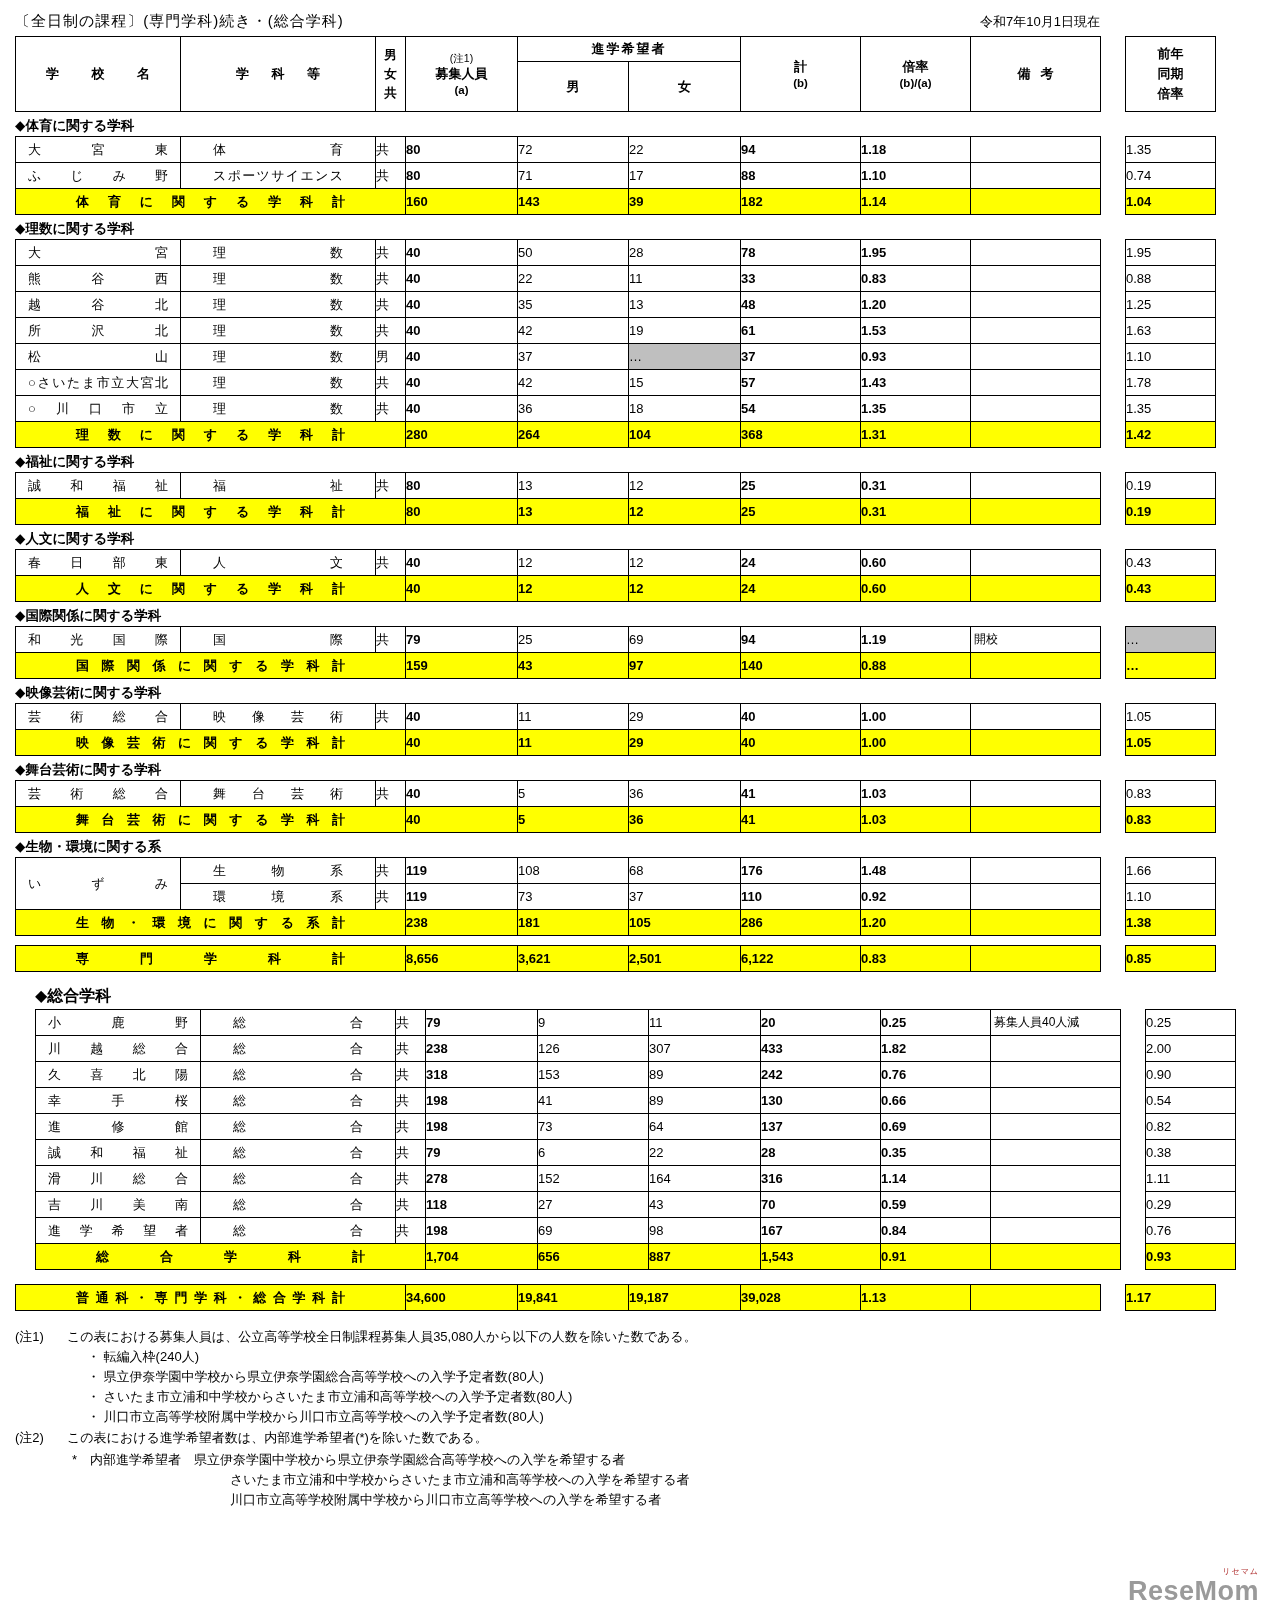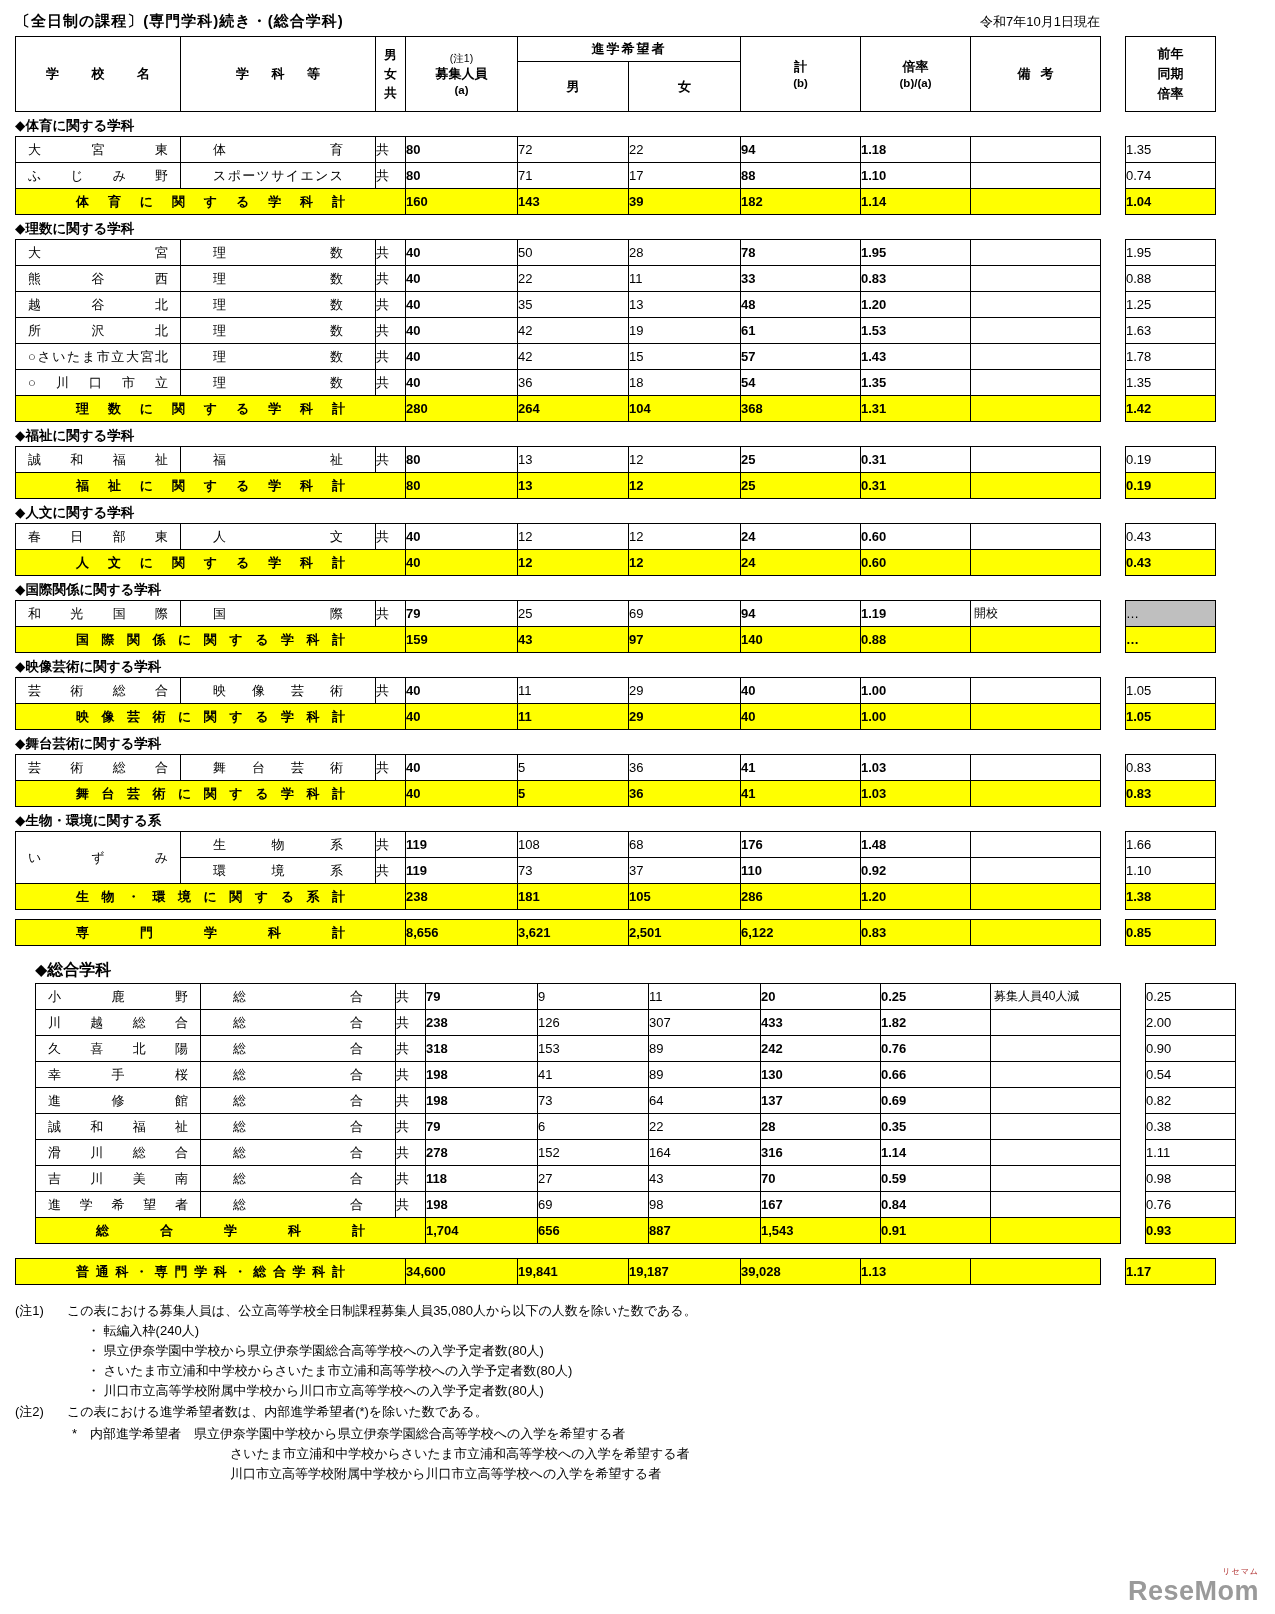--- a/index.html
+++ b/index.html
@@ -1,21 +1,21 @@
 <!DOCTYPE html>
 <html><head>
 <meta charset="utf-8">
 <style>
   * { margin:0; padding:0; box-sizing:border-box; }
   html,body { background:#fff; }
   body { width:1275px; font-family:"Liberation Sans","DejaVu Sans",sans-serif; color:#000; }
   .page { width:1275px; height:1614px; padding:12px 0 0 15px; position:relative; overflow:hidden; }
 
   .titlebar { width:1085px; display:flex; justify-content:space-between; align-items:flex-end; margin-bottom:5px; }
-  .doc-title { font-size:15px; font-weight:bold; letter-spacing:1px; }
+  .doc-title { font-size:15px; font-weight:normal; letter-spacing:1px; }
   .doc-date  { font-size:13px; }
 
   table.tbl { border-collapse:collapse; table-layout:fixed; width:1200px; }
   .tbl th, .tbl td { border:1px solid #000; overflow:hidden; white-space:nowrap; }
   .tbl td { height:25px; line-height:25px; font-size:13px; padding:0; text-align:left; }
   .tbl td.sp, .tbl .sp { border:none; background:#fff; }
 
   
   .hdr th { font-weight:bold; font-size:13px; text-align:center; vertical-align:middle; padding:0; }
   .hdr tr.h1 { height:25px; }
@@ -247,20 +247,33 @@
               <td class="num b">40</td>
               <td class="num">42</td>
               <td class="num">19</td>
               <td class="num b">61</td>
               <td class="num b ratio">1.53</td>
               <td class="remarks"></td>
               <td class="sp"></td>
               <td class="num prev">1.63</td>
             </tr>
             <tr class="data-row">
+              <td class="jt school">松山</td>
+              <td class="jt dept">理数</td>
+              <td class="ctr">男</td>
+              <td class="num b">40</td>
+              <td class="num">37</td>
+              <td class="num shaded">…</td>
+              <td class="num b">37</td>
+              <td class="num b ratio">0.93</td>
+              <td class="remarks"></td>
+              <td class="sp"></td>
+              <td class="num prev">1.10</td>
+            </tr>
+            <tr class="data-row">
               <td class="jt school">○さいたま市立大宮北</td>
               <td class="jt dept">理数</td>
               <td class="ctr">共</td>
               <td class="num b">40</td>
               <td class="num">42</td>
               <td class="num">15</td>
               <td class="num b">57</td>
               <td class="num b ratio">1.43</td>
               <td class="remarks"></td>
               <td class="sp"></td>
@@ -711,21 +724,21 @@
               <td class="jt school">吉川美南</td>
               <td class="jt dept">総合</td>
               <td class="ctr">共</td>
               <td class="num b">118</td>
               <td class="num">27</td>
               <td class="num">43</td>
               <td class="num b">70</td>
               <td class="num b ratio">0.59</td>
               <td class="remarks"></td>
               <td class="sp"></td>
-              <td class="num prev">0.98</td>
+              <td class="num prev">0.29</td>
             </tr>
             <tr class="data-row">
               <td class="jt school">進学希望者</td>
               <td class="jt dept">総合</td>
               <td class="ctr">共</td>
               <td class="num b">198</td>
               <td class="num">69</td>
               <td class="num">98</td>
               <td class="num b">167</td>
               <td class="num b ratio">0.84</td>

